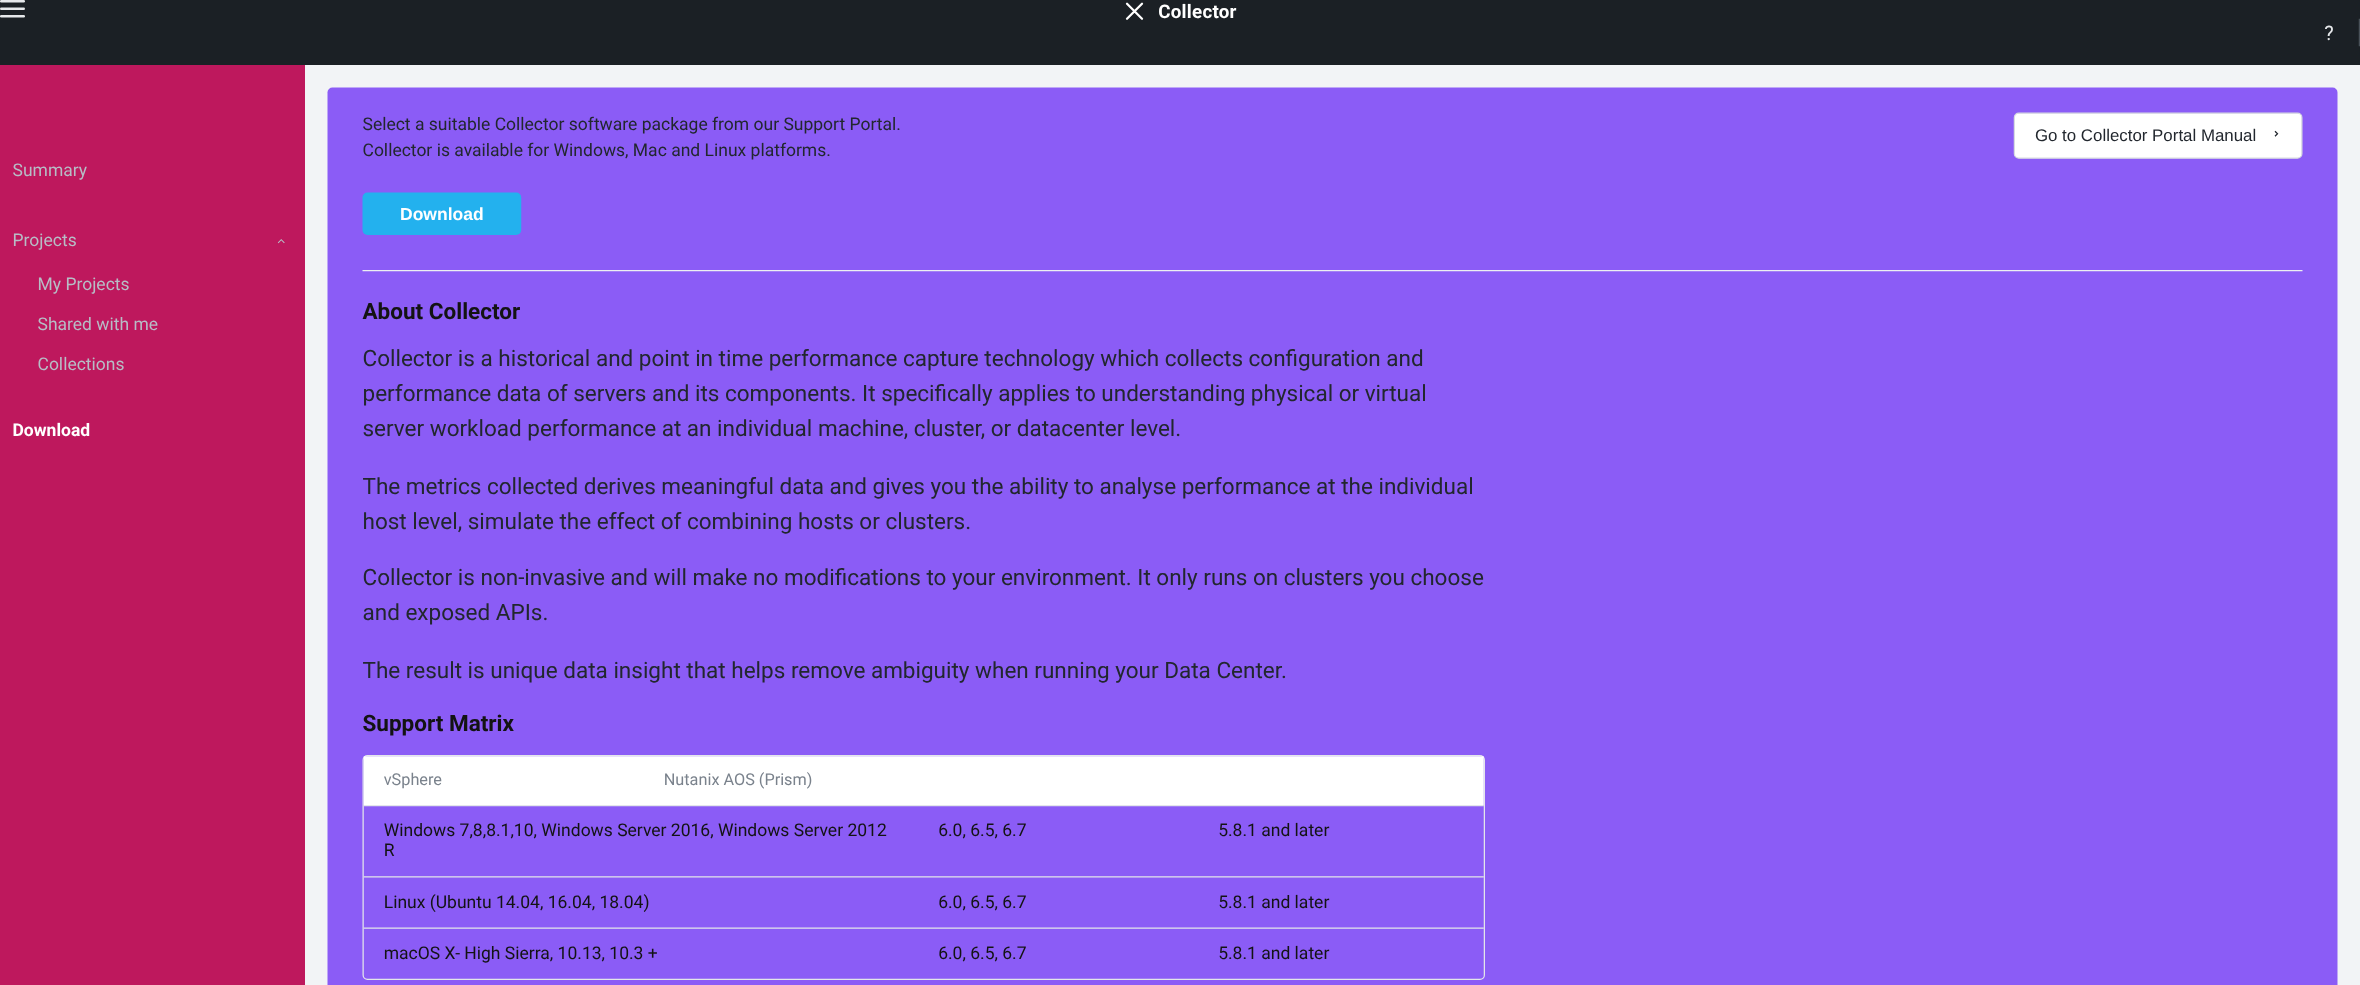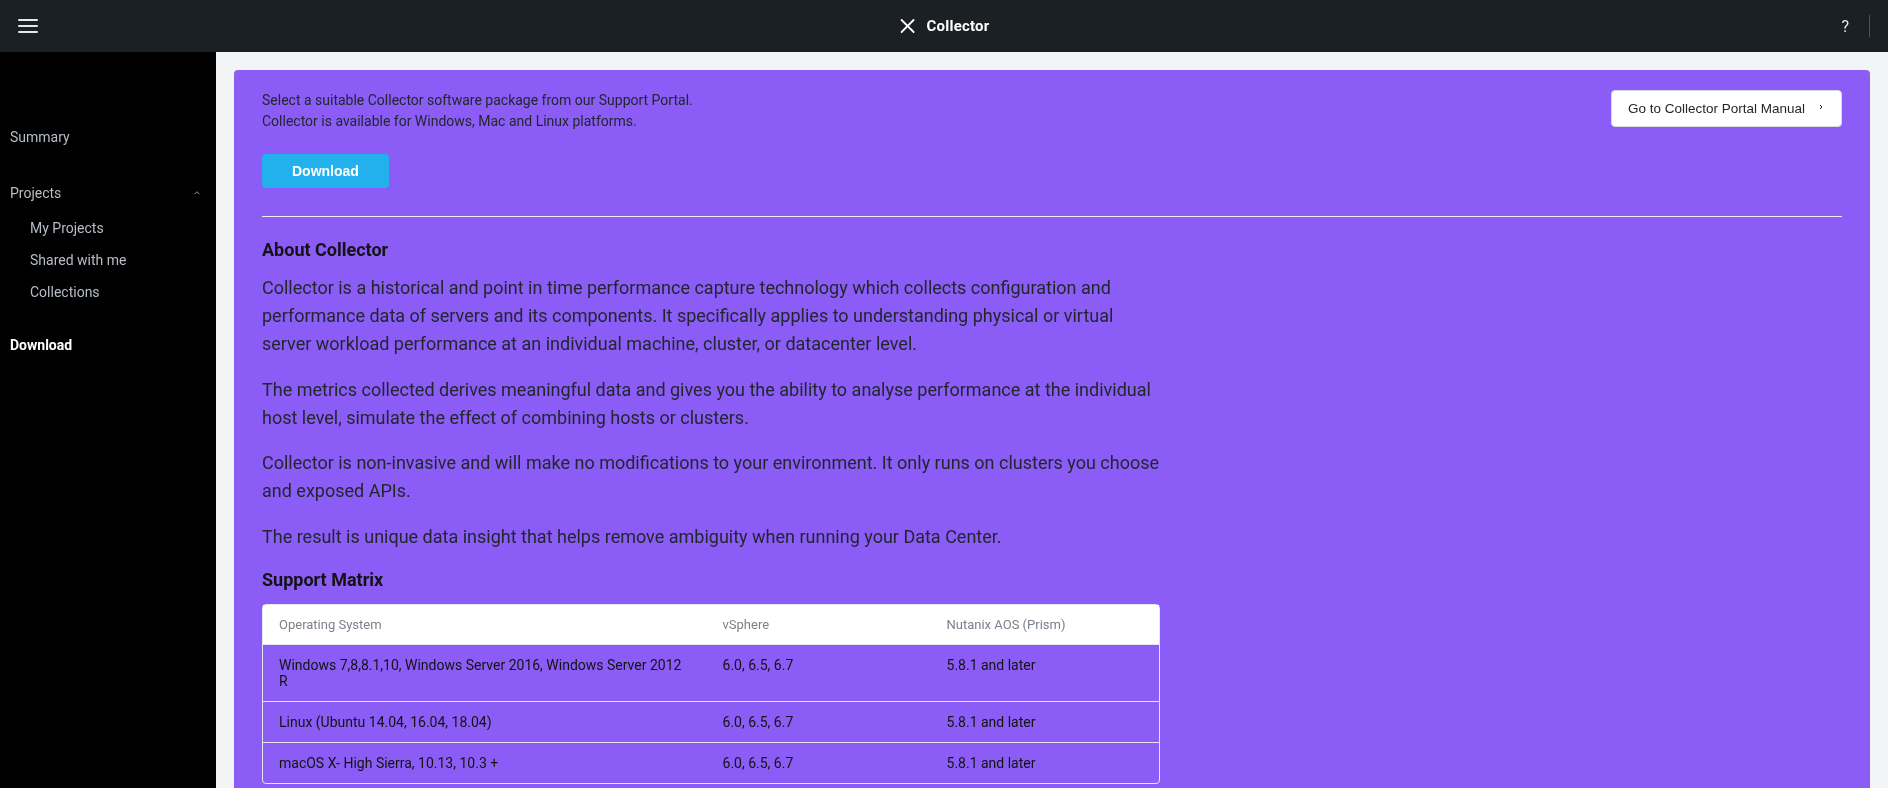--- a/index.html
+++ b/index.html
@@ -4,36 +4,35 @@
 <style>
   * { box-sizing: border-box; margin: 0; padding: 0; }
   html, body { height: 100%; font-family: -apple-system, BlinkMacSystemFont, "Segoe UI", Roboto, Arial, sans-serif; color: #131313; }
   body { background: #f2f4f6; }
 
   .topbar {
     height: 52px;
     background: #1b2025;
     color: #fff;
     display: flex;
-    align-items: center;
-    padding: 0 18px;
+    padding: 0 0;
     position: relative;
   }
   .hamburger { width: 20px; height: 14px; display: flex; flex-direction: column; justify-content: space-between; cursor: pointer; }
   .hamburger span { display: block; height: 2px; background: #e6e8eb; border-radius: 1px; }
   .brand { position: absolute; left: 50%; transform: translateX(-50%); display: flex; align-items: center; font-weight: 700; font-size: 15px; letter-spacing: .2px; }
   .brand svg { margin-right: 10px; }
   .top-right { margin-left: auto; display: flex; align-items: center; gap: 20px; }
   .top-right .divider { width: 1px; height: 22px; background: #4a5159; }
   .help { font-size: 16px; color: #e6e8eb; cursor: pointer; }
 
   .layout { display: flex; height: calc(100% - 52px); }
   .sidebar {
-    width: 216px;
-    background: #000000;
+    width: 244px;
+    background: #be185d;
     color: #b7bdc6;
     padding-top: 66px;
     flex-shrink: 0;
   }
   .side-item {
     display: flex; align-items: center; justify-content: space-between;
     padding: 11px 14px 11px 10px;
     font-size: 14px;
     cursor: pointer;
   }
@@ -170,21 +169,20 @@
       <div class="about">
         <p>Collector is a historical and point in time performance capture technology which collects configuration and performance data of servers and its components. It specifically applies to understanding physical or virtual server workload performance at an individual machine, cluster, or datacenter level.</p>
         <p>The metrics collected derives meaningful data and gives you the ability to analyse performance at the individual host level, simulate the effect of combining hosts or clusters.</p>
         <p>Collector is non-invasive and will make no modifications to your environment. It only runs on clusters you choose and exposed APIs.</p>
         <p>The result is unique data insight that helps remove ambiguity when running your Data Center.</p>
       </div>
 
       <h3 class="section">Support Matrix</h3>
       <div class="matrix">
         <div class="row header">
-          <div class="cell c1">Operating System</div>
           <div class="cell c2">vSphere</div>
           <div class="cell c3">Nutanix AOS (Prism)</div>
         </div>
         <div class="row">
           <div class="cell c1">Windows 7,8,8.1,10, Windows Server 2016, Windows Server 2012 R</div>
           <div class="cell c2">6.0, 6.5, 6.7</div>
           <div class="cell c3">5.8.1 and later</div>
         </div>
         <div class="row">
           <div class="cell c1">Linux (Ubuntu 14.04, 16.04, 18.04)</div>

